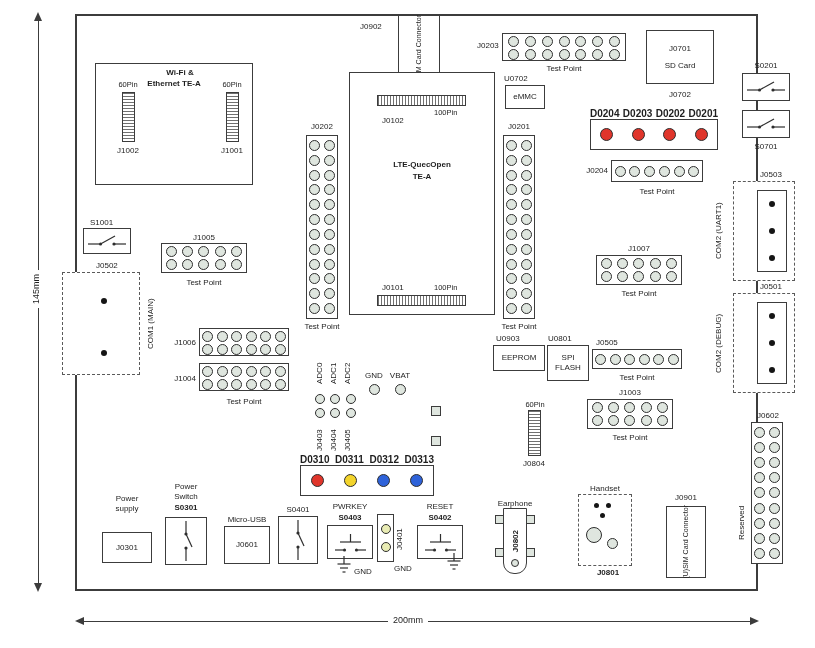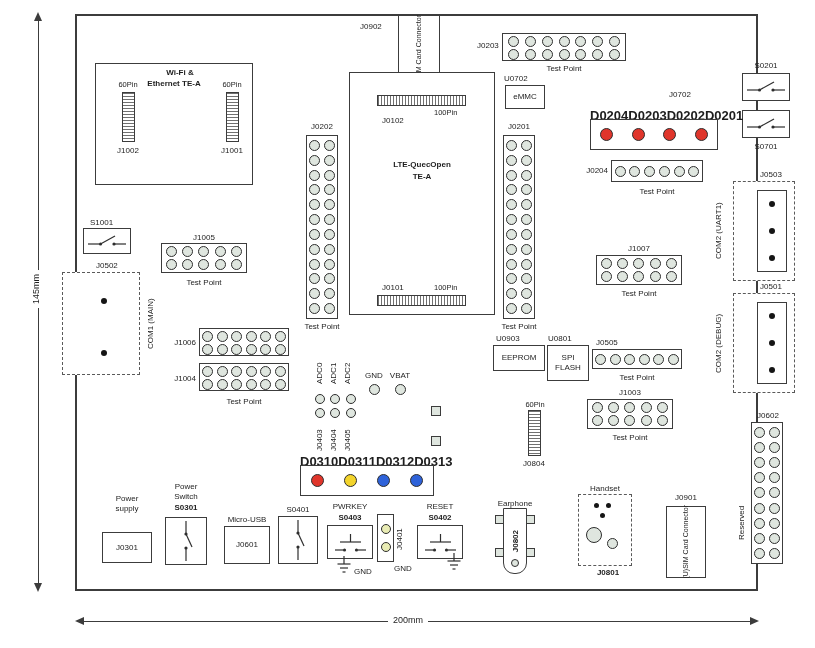--- a/index.html
+++ b/index.html
@@ -18,21 +18,21 @@
 .dashed{position:absolute;border:1px dashed #5a5a5a;background:#fff}
 .flexc{display:flex;flex-direction:column;align-items:center;justify-content:center}
 .pins{position:absolute;display:grid;grid-template-columns:repeat(var(--cols,1),max-content);gap:2px 3px;align-content:space-evenly;justify-content:space-evenly;border:1px solid #3c3c3c;background:#fff;padding:2px}
 .pin{display:inline-block;width:11px;height:11px;border-radius:50%;border:1px solid #2e2e2e;background:#dfe6df}
 .sm .pin{width:10px;height:10px}
 .yellowpins .pin{background:#e9ecb4}
 .noborder{border:none;background:transparent;padding:0}
 .dotb{position:absolute;width:6px;height:6px;border-radius:50%;background:#151515}
 .ledrow{position:absolute;display:flex;align-items:center;justify-content:space-around;border:1px solid #3c3c3c;background:#fff}
 .led{display:inline-block;width:13px;height:13px;border-radius:50%;border:1px solid #2e2e2e}
-.ledlabels{position:absolute;display:flex;justify-content:space-between;font-weight:bold;font-size:13px;white-space:nowrap}
+.ledlabels{position:absolute;display:flex;justify-content:space-between;font-weight:bold;font-size:10px;white-space:nowrap}
 .hatchv{position:absolute;border:1px solid #3c3c3c;background:repeating-linear-gradient(180deg,#707070 0 1px,#fff 1px 3px)}
 .hatchh{position:absolute;border:1px solid #3c3c3c;background:repeating-linear-gradient(90deg,#707070 0 1px,#fff 1px 3px)}
 .vtext{writing-mode:vertical-rl;transform:rotate(180deg);font-size:8px;white-space:nowrap;text-align:center;color:#1d1d1d}
 .dimline{position:absolute;background:#3c3c3c}
 .arrow{position:absolute;width:0;height:0}
 svg line{stroke:#2e2e2e;stroke-width:1.2;fill:none}
 svg circle{fill:#2e2e2e}
 </style>
 </head>
 <body>
@@ -68,20 +68,24 @@
       <span class="pin"></span>
       <span class="pin"></span>
       <span class="pin"></span>
       <span class="pin"></span>
       <span class="pin"></span>
       <span class="pin"></span>
       <span class="pin"></span>
     </div>
   <div class="lbl ctr" style="left:532px;top:64px;width:64px">Test Point</div>
 
+  <div class="box flexc" style="left:646px;top:30px;width:68px;height:54px;gap:7px">
+    <div class="t">J0701</div>
+    <div class="t">SD Card</div>
+  </div>
   <div class="lbl ctr" style="left:660px;top:90px;width:40px">J0702</div>
 
   <div class="lbl ctr" style="left:742px;top:61px;width:48px">S0201</div>
   <div class="box flexc" style="left:742px;top:73px;width:48px;height:28px">
     <svg width="40" height="16" viewBox="0 0 40 16">
         <line x1="1" y1="11" x2="12" y2="11"></line>
         <circle cx="13.5" cy="11" r="1.6"></circle>
         <line x1="13.5" y1="11" x2="28" y2="3"></line>
         <circle cx="27" cy="11" r="1.6"></circle>
         <line x1="27" y1="11" x2="39" y2="11"></line>

